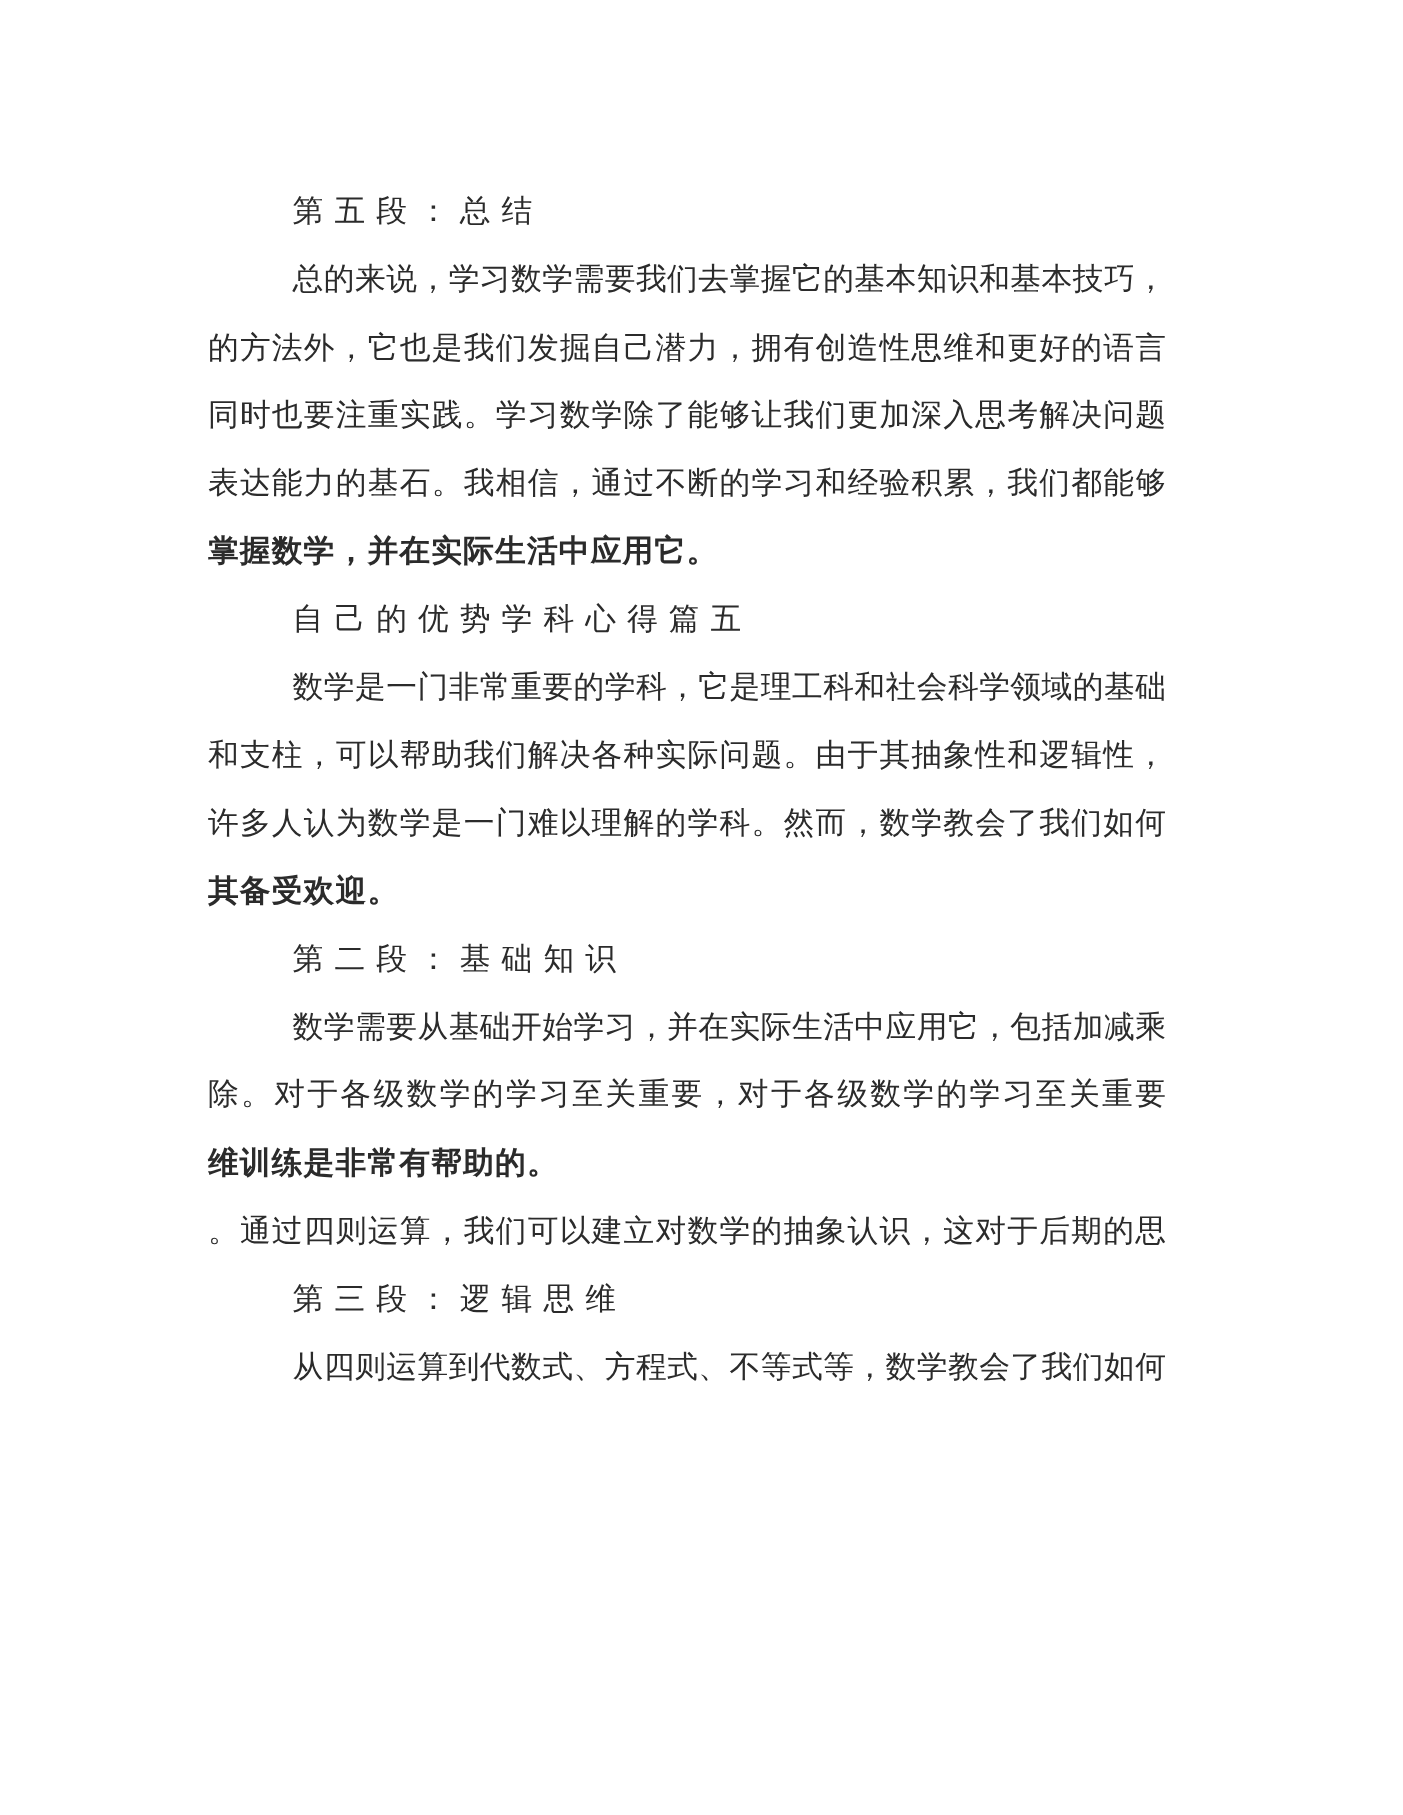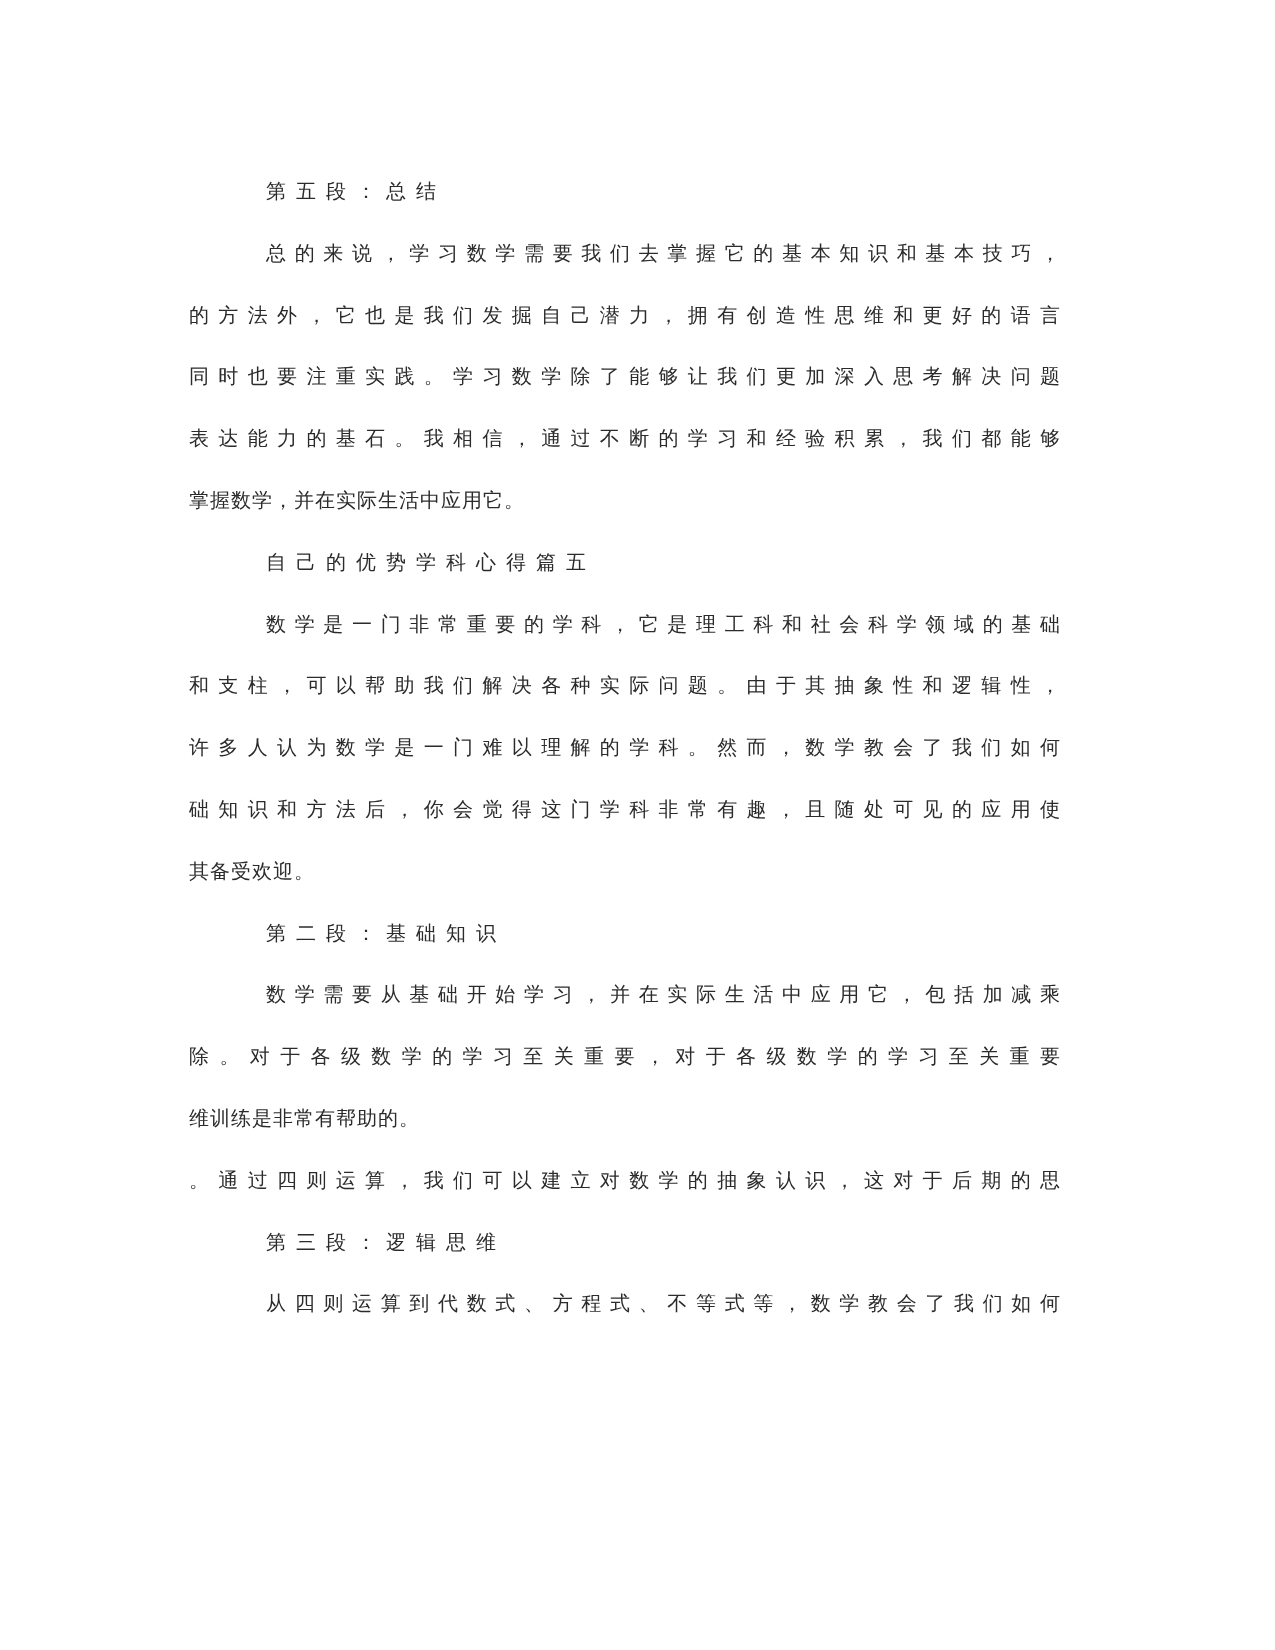--- a/index.html
+++ b/index.html
@@ -17,37 +17,38 @@
   }
   .text-column {
     position: absolute;
     left: 189px;
     top: 161px;
     width: 871px;
   }
   .text-line {
     height: 61.8px;
     line-height: 61.8px;
-    font-size: 20px;
+    font-size: 28px;
     font-weight: 400;
     color: #2b2b2b;
     box-sizing: border-box;
     overflow: visible;
   }
   
   .text-line.full {
     letter-spacing: 0;
     text-align: justify;
     text-align-last: justify;
     text-justify: inter-character;
   }
   
   .text-line.last {
     letter-spacing: 1px;
     text-align: left;
+    font-weight: bold;
   }
   
   .text-line.heading {
     letter-spacing: 10px;
     text-align: left;
   }
   .text-line.indent {
     padding-left: 77px;
   }
 </style>
@@ -59,21 +60,20 @@
       <div class="text-line heading indent">第五段：总结</div>
       <div class="text-line full indent">总的来说，学习数学需要我们去掌握它的基本知识和基本技巧，</div>
       <div class="text-line full">的方法外，它也是我们发掘自己潜力，拥有创造性思维和更好的语言</div>
       <div class="text-line full">同时也要注重实践。学习数学除了能够让我们更加深入思考解决问题</div>
       <div class="text-line full">表达能力的基石。我相信，通过不断的学习和经验积累，我们都能够</div>
       <div class="text-line last">掌握数学，并在实际生活中应用它。</div>
       <div class="text-line heading indent">自己的优势学科心得篇五</div>
       <div class="text-line full indent">数学是一门非常重要的学科，它是理工科和社会科学领域的基础</div>
       <div class="text-line full">和支柱，可以帮助我们解决各种实际问题。由于其抽象性和逻辑性，</div>
       <div class="text-line full">许多人认为数学是一门难以理解的学科。然而，数学教会了我们如何</div>
-      <div class="text-line full">础知识和方法后，你会觉得这门学科非常有趣，且随处可见的应用使</div>
       <div class="text-line last">其备受欢迎。</div>
       <div class="text-line heading indent">第二段：基础知识</div>
       <div class="text-line full indent">数学需要从基础开始学习，并在实际生活中应用它，包括加减乘</div>
       <div class="text-line full">除。对于各级数学的学习至关重要，对于各级数学的学习至关重要</div>
       <div class="text-line last">维训练是非常有帮助的。</div>
       <div class="text-line full">。通过四则运算，我们可以建立对数学的抽象认识，这对于后期的思</div>
       <div class="text-line heading indent">第三段：逻辑思维</div>
       <div class="text-line full indent">从四则运算到代数式、方程式、不等式等，数学教会了我们如何</div>
     </div>
 </div>

